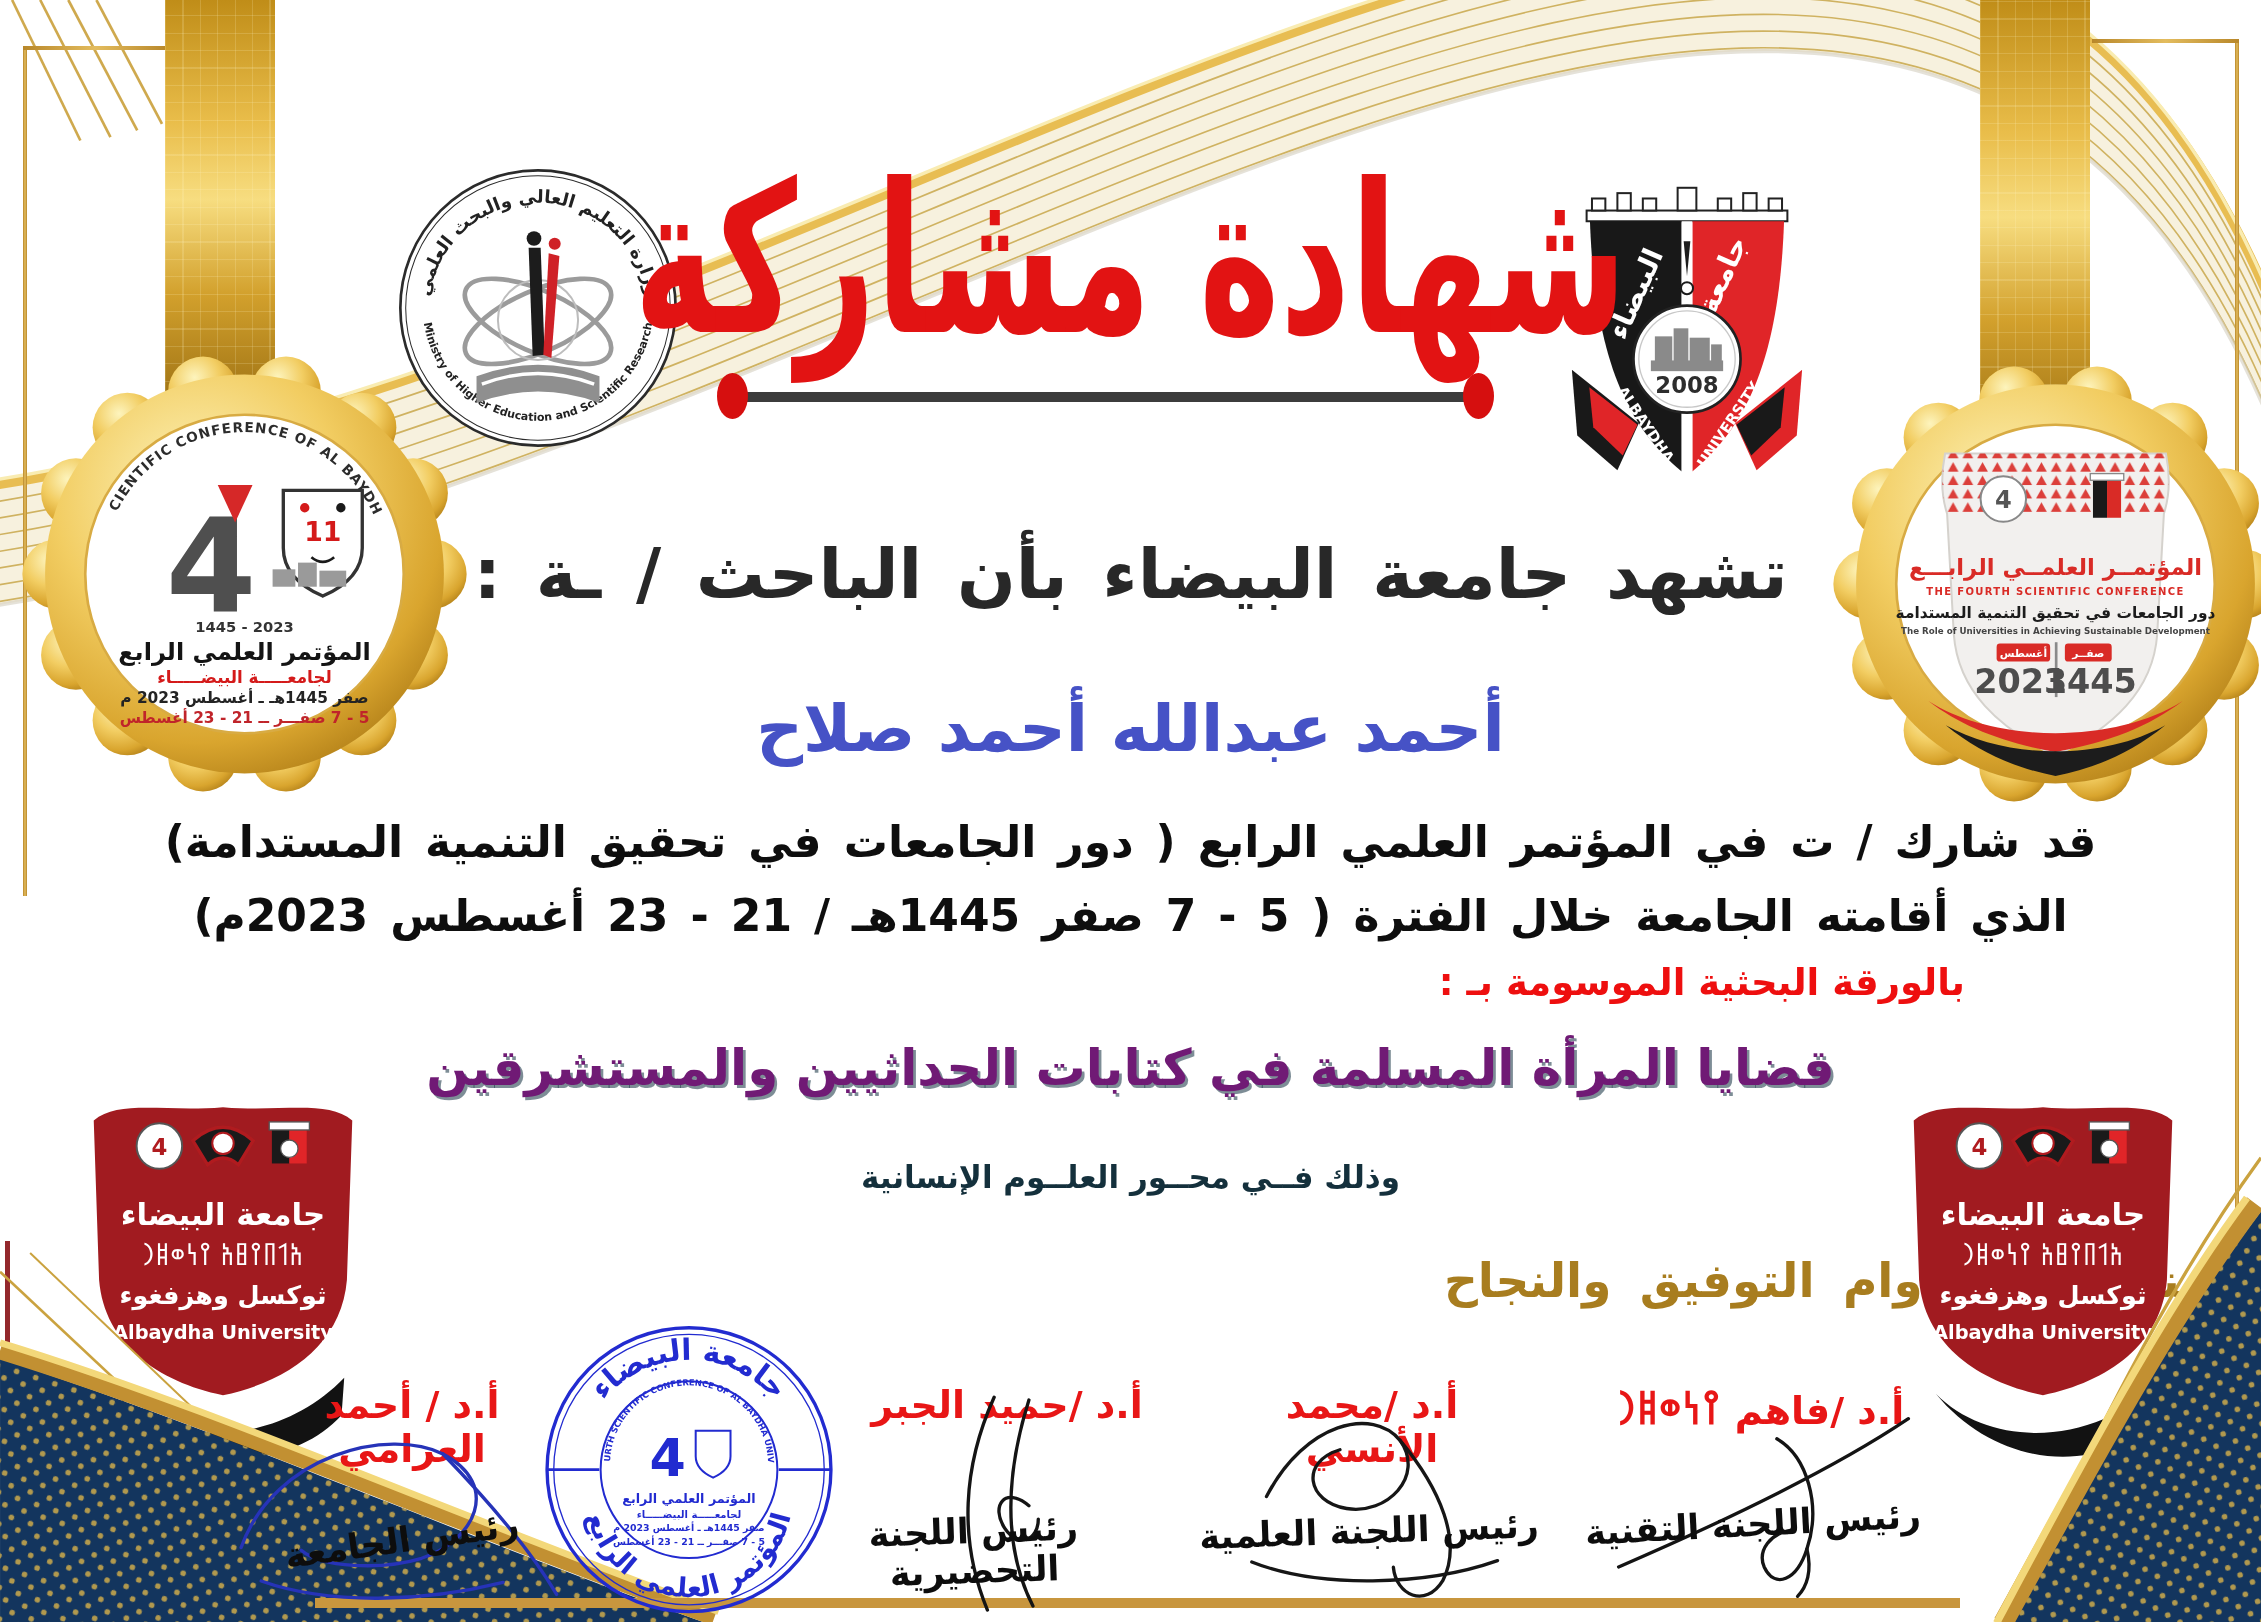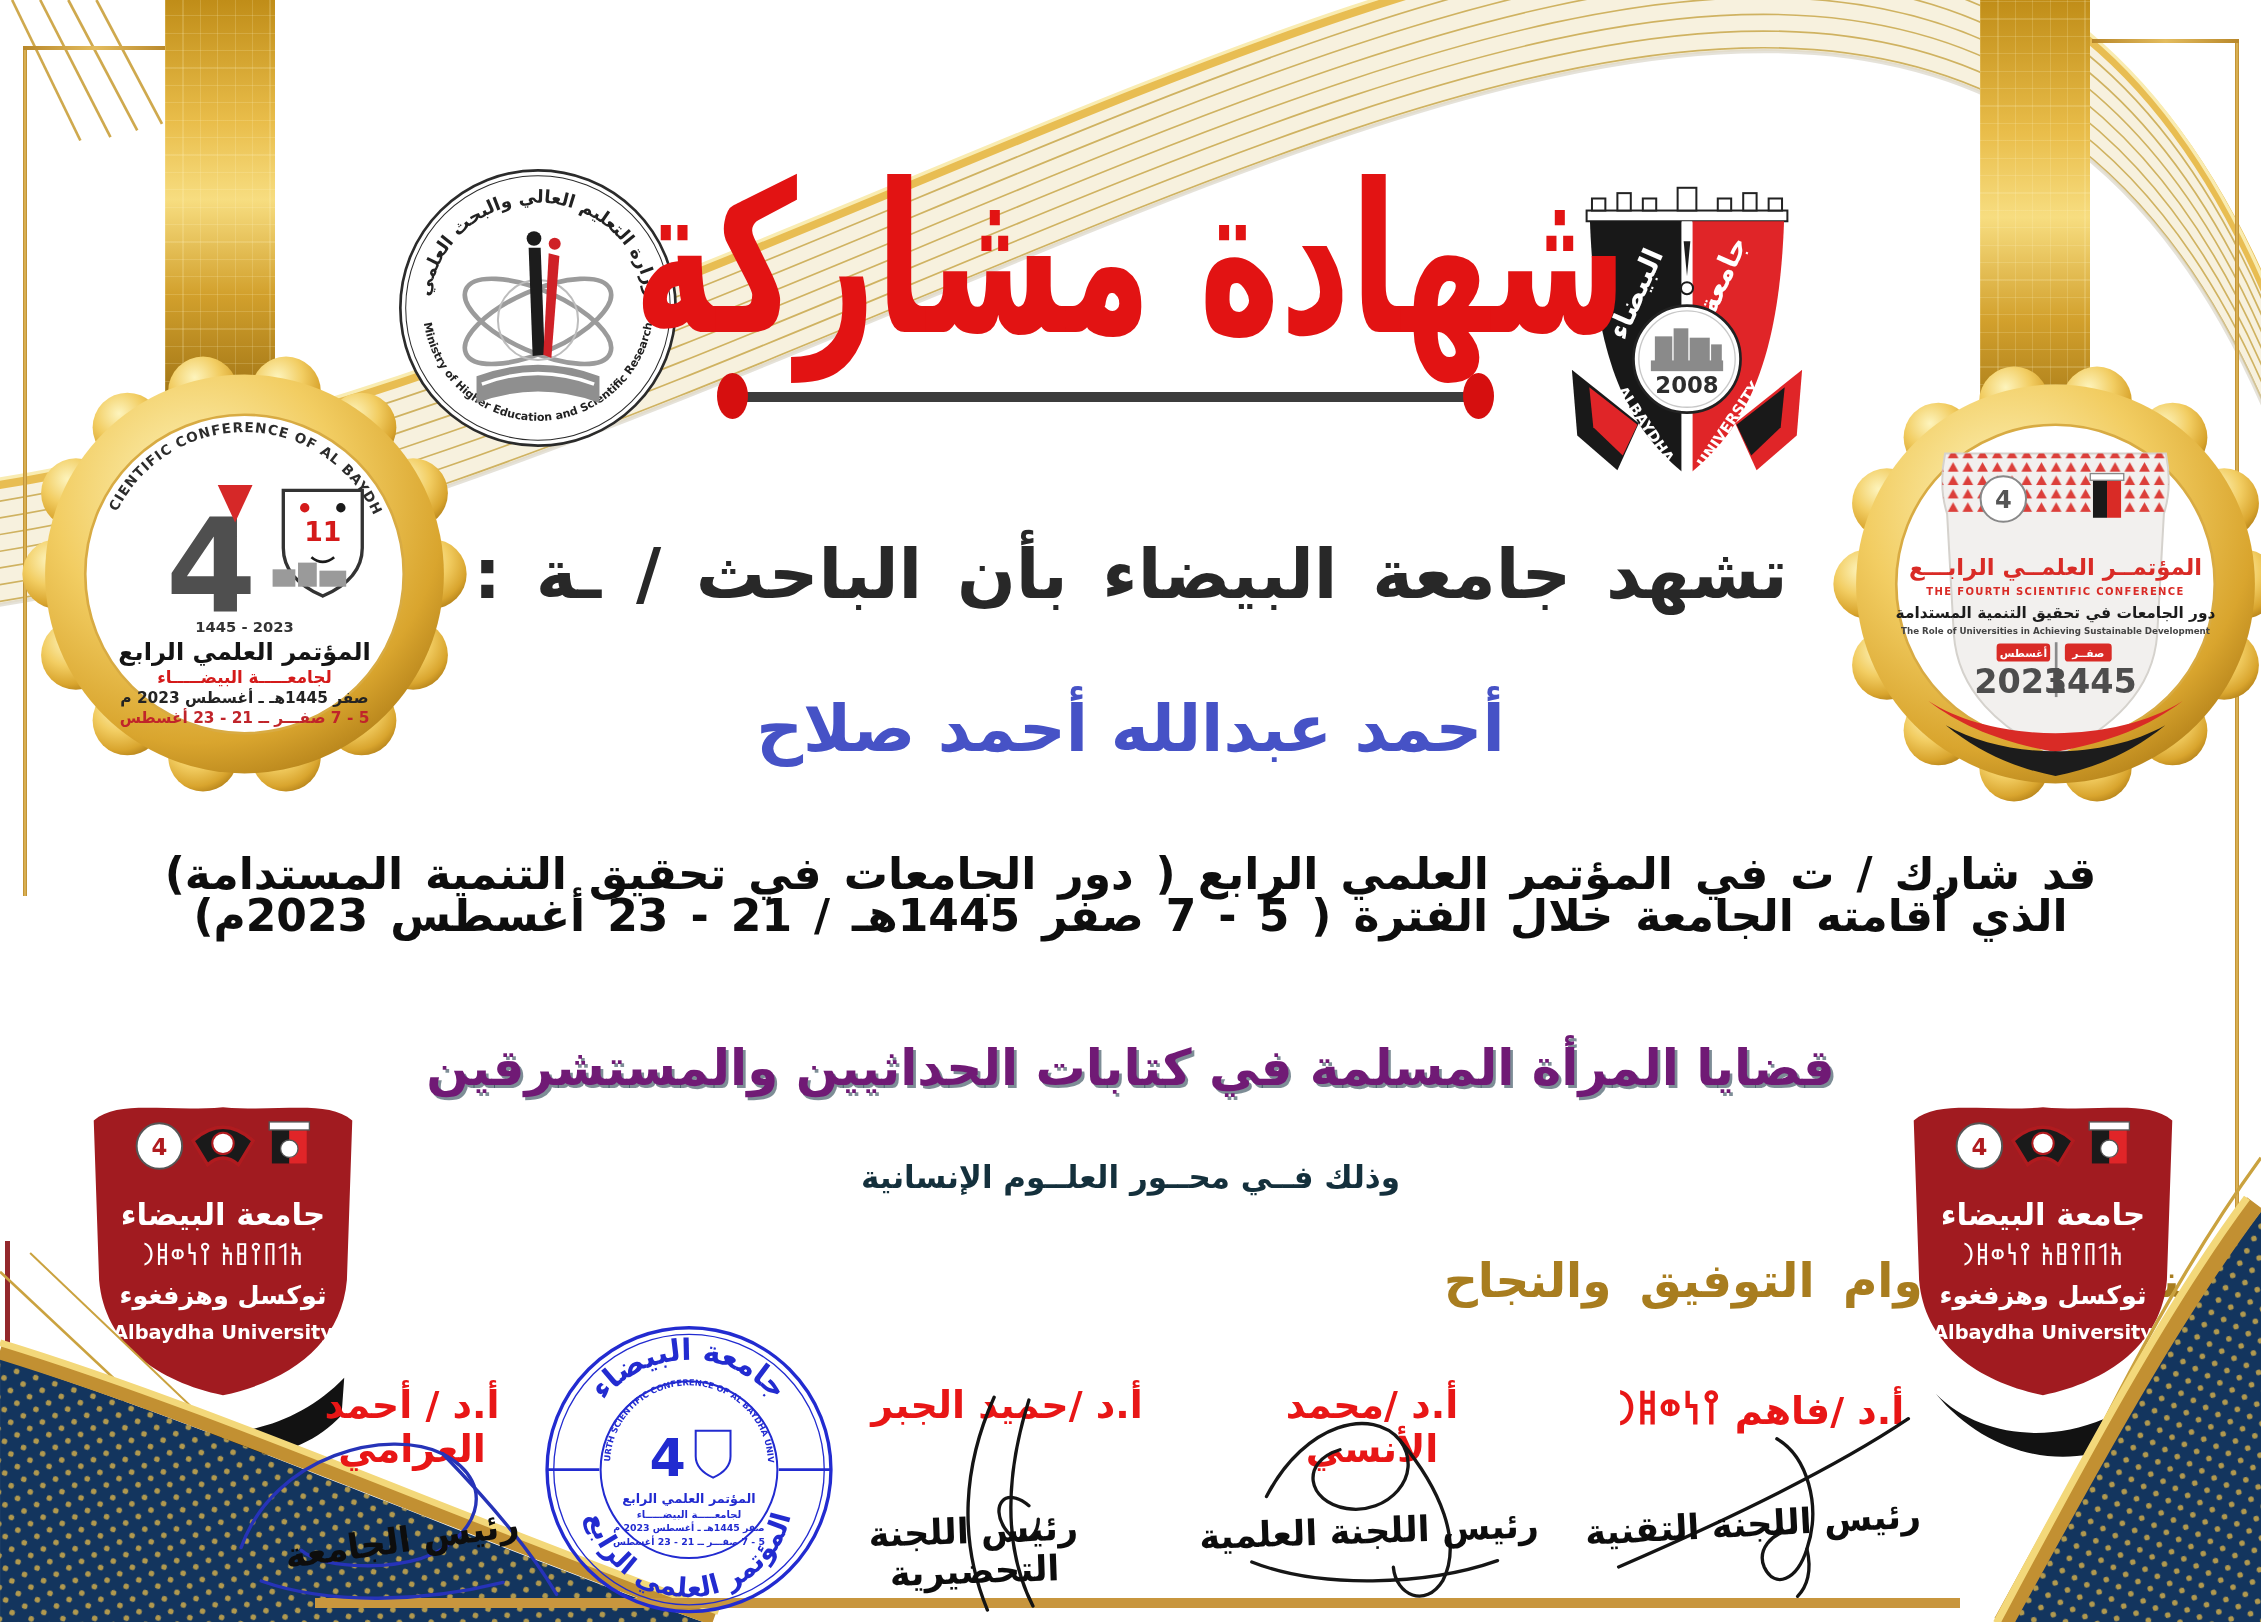--- a/index.html
+++ b/index.html
@@ -251,22 +251,23 @@
       <text x="288" y="508" font-size="50" font-weight="bold" fill="#4d4d4d" text-anchor="middle">2023</text>
     </g>
     <g>
       <path d="M 150,520 C 250,584 430,584 530,520 C 480,558 420,582 340,596 C 260,582 200,558 150,520 Z" fill="#d92b26"></path>
       <path d="M 176,556 C 268,608 412,608 504,556 C 452,598 400,620 340,632 C 280,620 228,598 176,556 Z" fill="#1c1c1c"></path>
     </g>
   </svg>
 
   <div class="abs ctr rname rtl">أحمد عبدالله أحمد صلاح</div>
   <div class="abs ctr attest rtl">تشهد جامعة البيضاء بأن الباحث / ـة  :</div>
-  <div class="abs ctr bline rtl" style="top:848px;">قد شارك / ت  في المؤتمر العلمي الرابع ( دور الجامعات في تحقيق التنمية المستدامة)</div>
+  <div class="abs ctr bline rtl" style="top:816px;">قد شارك / ت  في المؤتمر العلمي الرابع ( دور الجامعات في تحقيق التنمية المستدامة)</div>
   <div class="abs ctr bline rtl" style="top:890px;">الذي أقامته الجامعة خلال الفترة ( 5 - 7  صفر 1445هـ / 21 -  23 أغسطس 2023م)</div>
+  <div class="abs label-red rtl">بالورقة البحثية الموسومة بـ  :</div>
   <div class="abs ctr ptitle rtl">قضايا المرأة المسلمة في كتابات الحداثيين والمستشرقين</div>
   <div class="abs ctr track rtl">وذلك فــي محــور العلــوم الإنسانية</div>
   <div class="abs ctr wish rtl">متمنين له/ـا  دوام التوفيق والنجاح</div>
 
   <svg class="abs" style="left:79px;top:1079px;" width="288" height="402" viewBox="0 0 430 600">
     <path d="M55,470 C140,556 300,546 396,446 L392,502 C308,592 150,586 55,470 Z" fill="#121212"></path>
     <path d="M22,62 C60,30 130,50 215,42 C300,50 370,30 408,62 L400,300 C392,396 312,452 215,472 C118,452 38,396 30,300 Z" fill="#a11b20"></path>
     <g>
       <circle cx="120" cy="100" r="34" fill="#ffffff" stroke="#555" stroke-width="3"></circle>
       <text x="120" y="113" font-size="34" font-weight="bold" fill="#b01b1f" text-anchor="middle">4</text>

